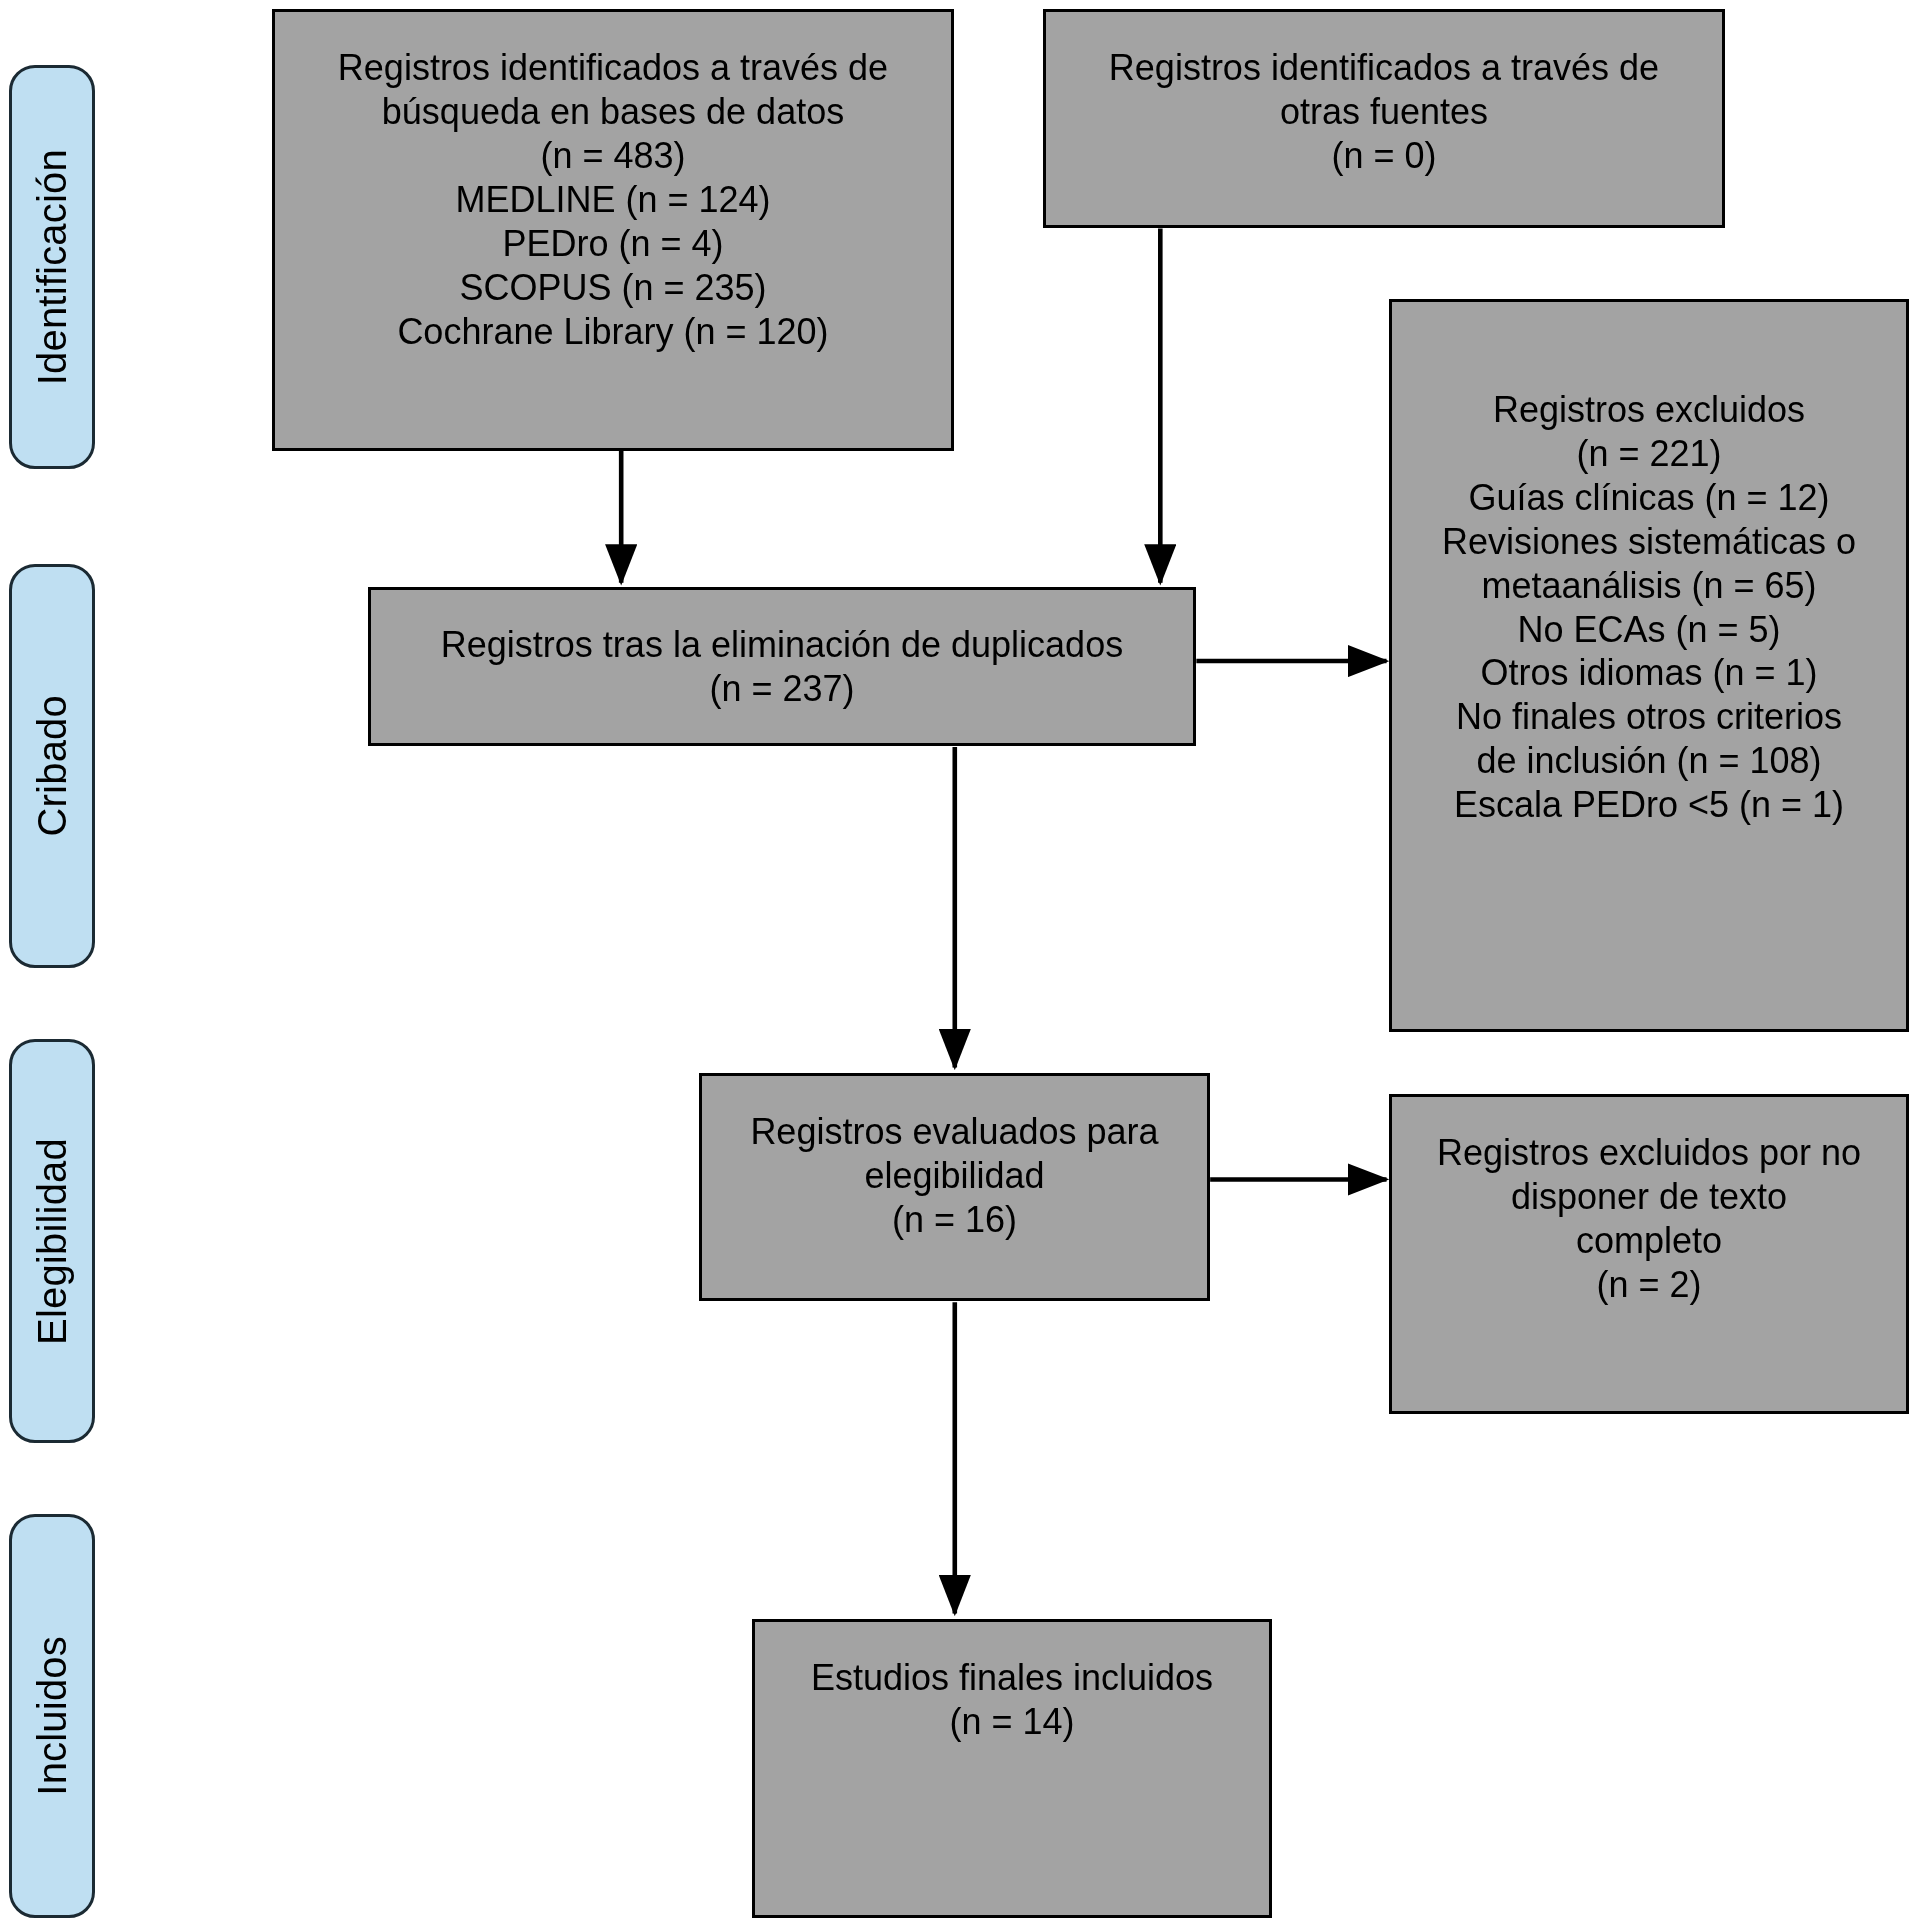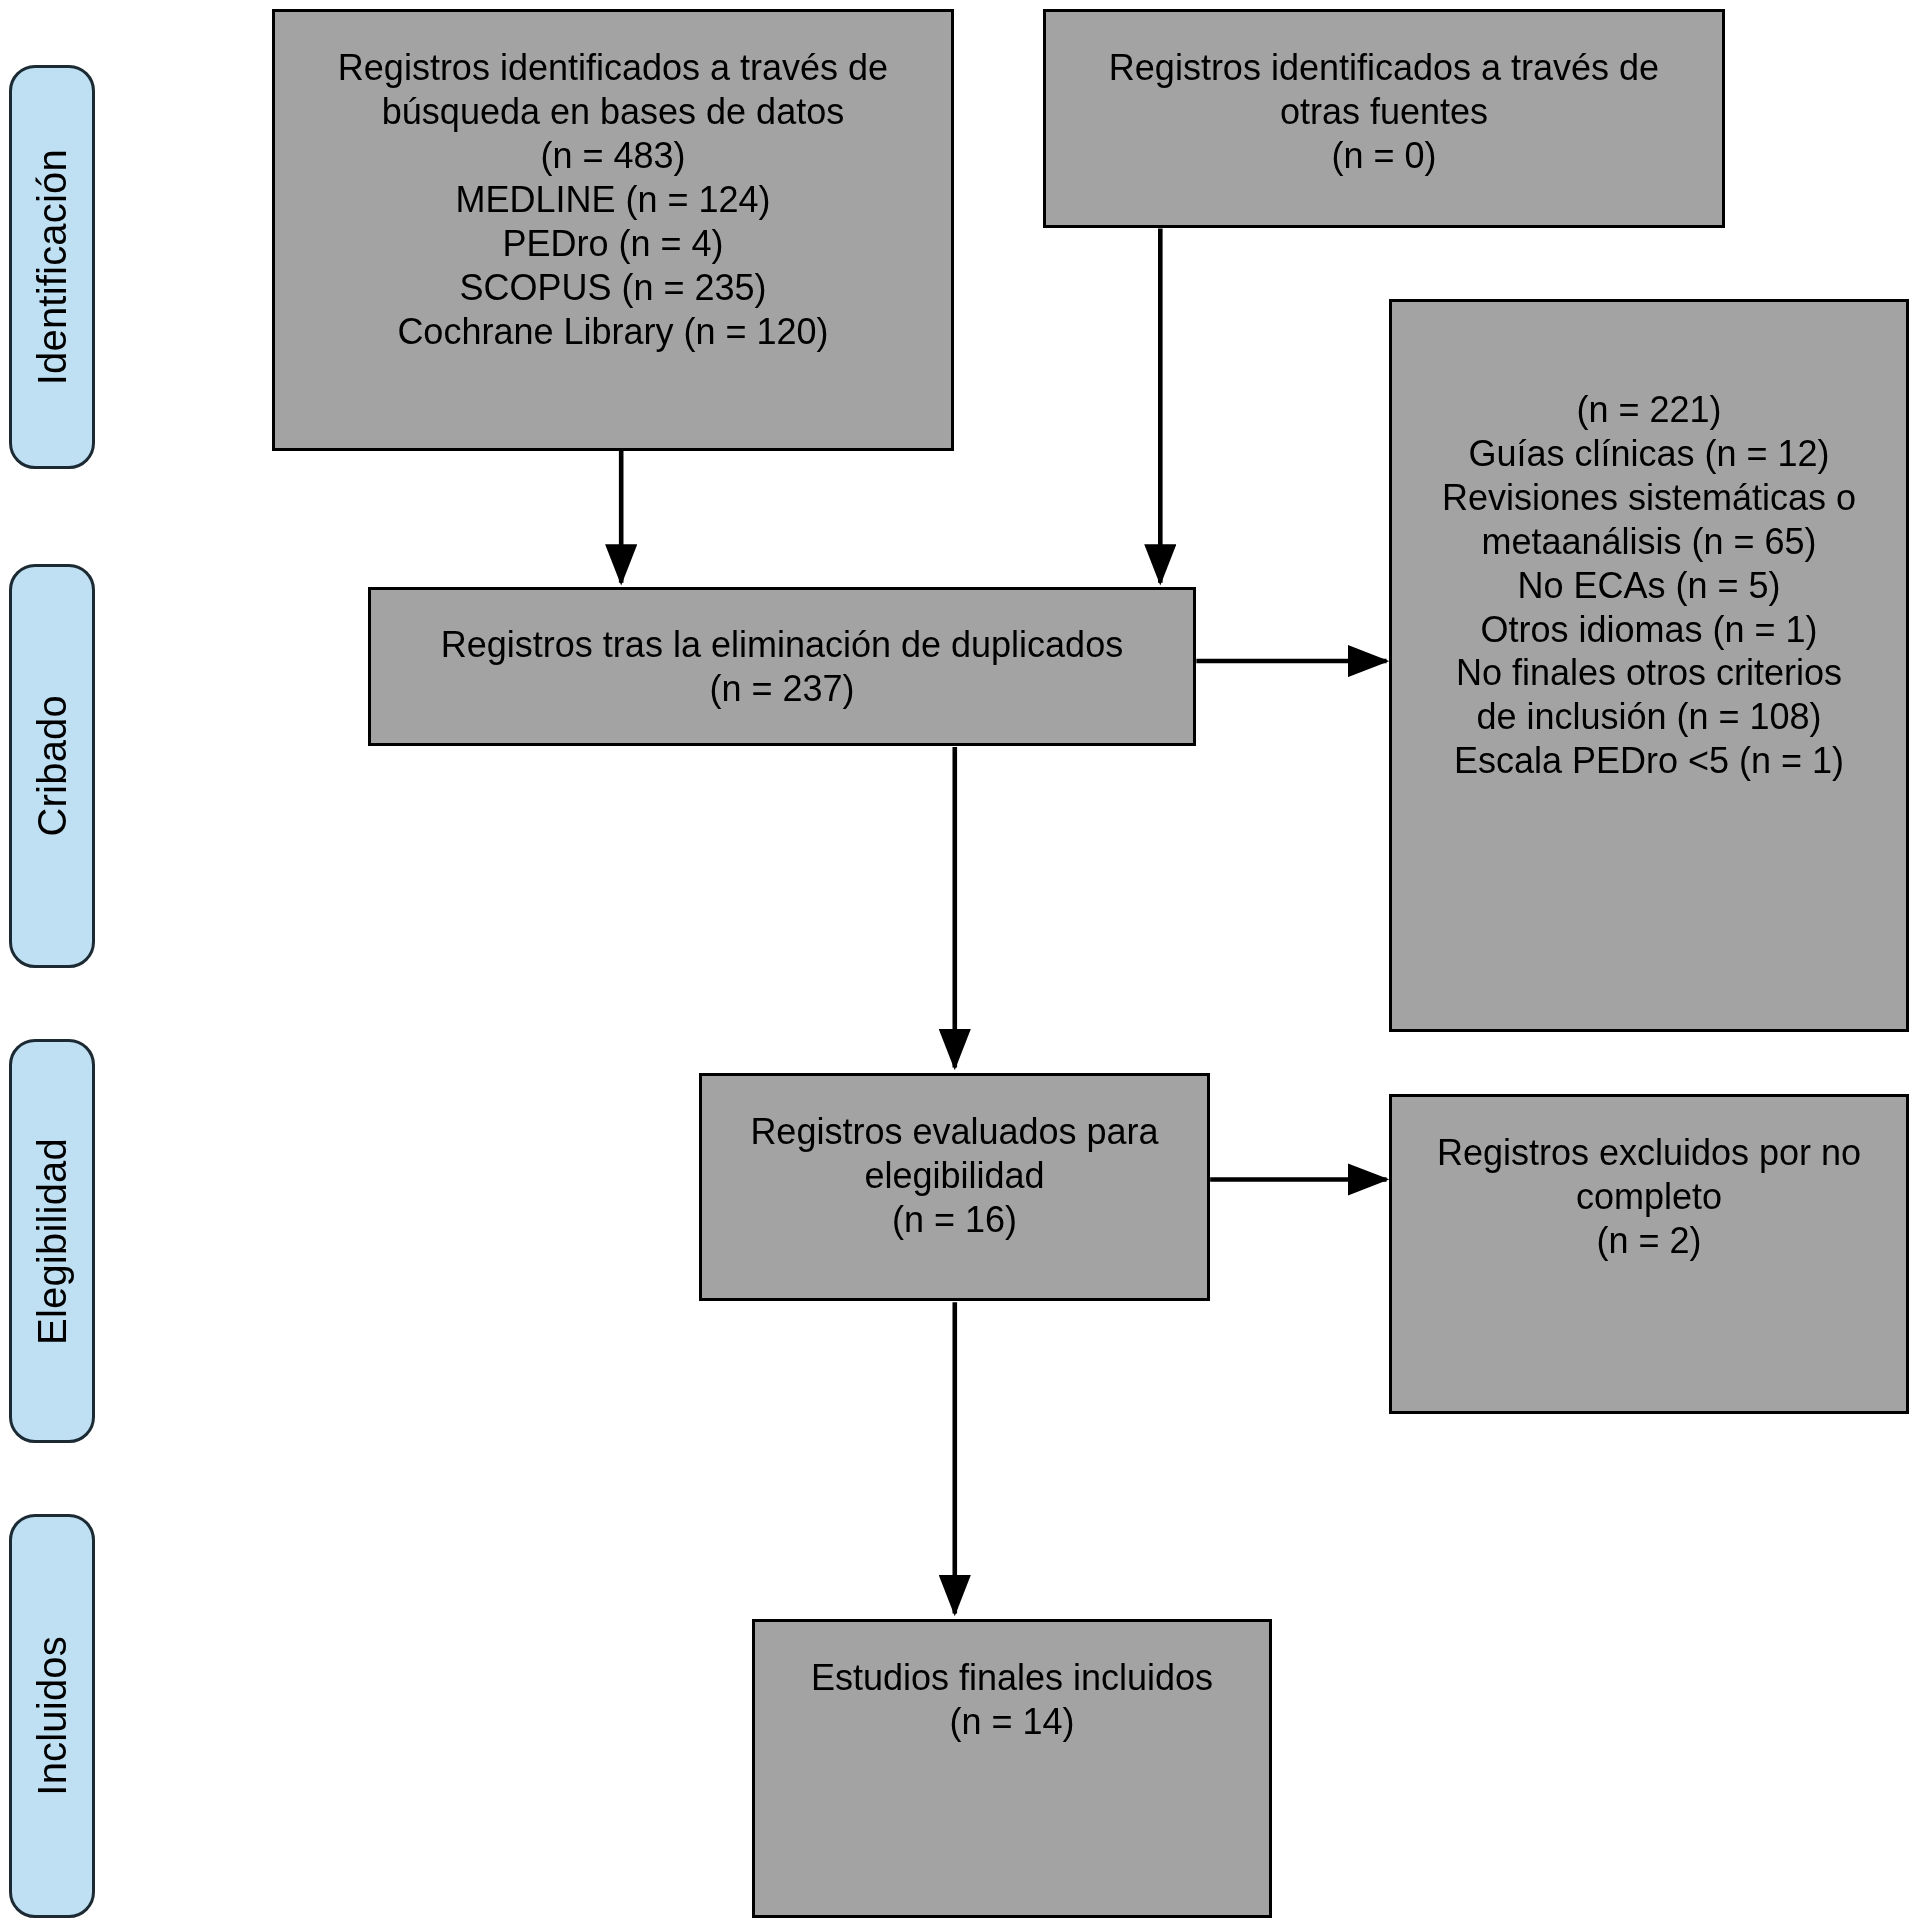--- a/index.html
+++ b/index.html
@@ -146,20 +146,21 @@
 
   <div class="fbox align-mid" style="left:368px; top:587px; width:828px; height:159px;">
     <div class="inner">
       <span class="ln">Registros tras la eliminación de duplicados</span>
       <span class="ln">(n = 237)</span>
     </div>
   </div>
 
   <div class="fbox align-upper" style="left:1389px; top:299px; width:520px; height:733px;">
     <div class="inner">
+      <span class="ln">Registros excluidos</span>
       <span class="ln">(n = 221)</span>
       <span class="ln">Guías clínicas (n = 12)</span>
       <span class="ln">Revisiones sistemáticas o</span>
       <span class="ln">metaanálisis (n = 65)</span>
       <span class="ln">No ECAs (n = 5)</span>
       <span class="ln">Otros idiomas (n = 1)</span>
       <span class="ln">No finales otros criterios</span>
       <span class="ln">de inclusión (n = 108)</span>
       <span class="ln">Escala PEDro &lt;5 (n = 1)</span>
     </div>
@@ -169,20 +170,21 @@
     <div class="inner">
       <span class="ln">Registros evaluados para</span>
       <span class="ln">elegibilidad</span>
       <span class="ln">(n = 16)</span>
     </div>
   </div>
 
   <div class="fbox align-top" style="left:1389px; top:1094px; width:520px; height:320px;">
     <div class="inner">
       <span class="ln">Registros excluidos por no</span>
+      <span class="ln">disponer de texto</span>
       <span class="ln">completo</span>
       <span class="ln">(n = 2)</span>
     </div>
   </div>
 
   <div class="fbox align-top" style="left:709px; top:1619px; width:520px; height:299px;margin-left:43px;">
     <div class="inner">
       <span class="ln">Estudios finales incluidos</span>
       <span class="ln">(n = 14)</span>
     </div>

